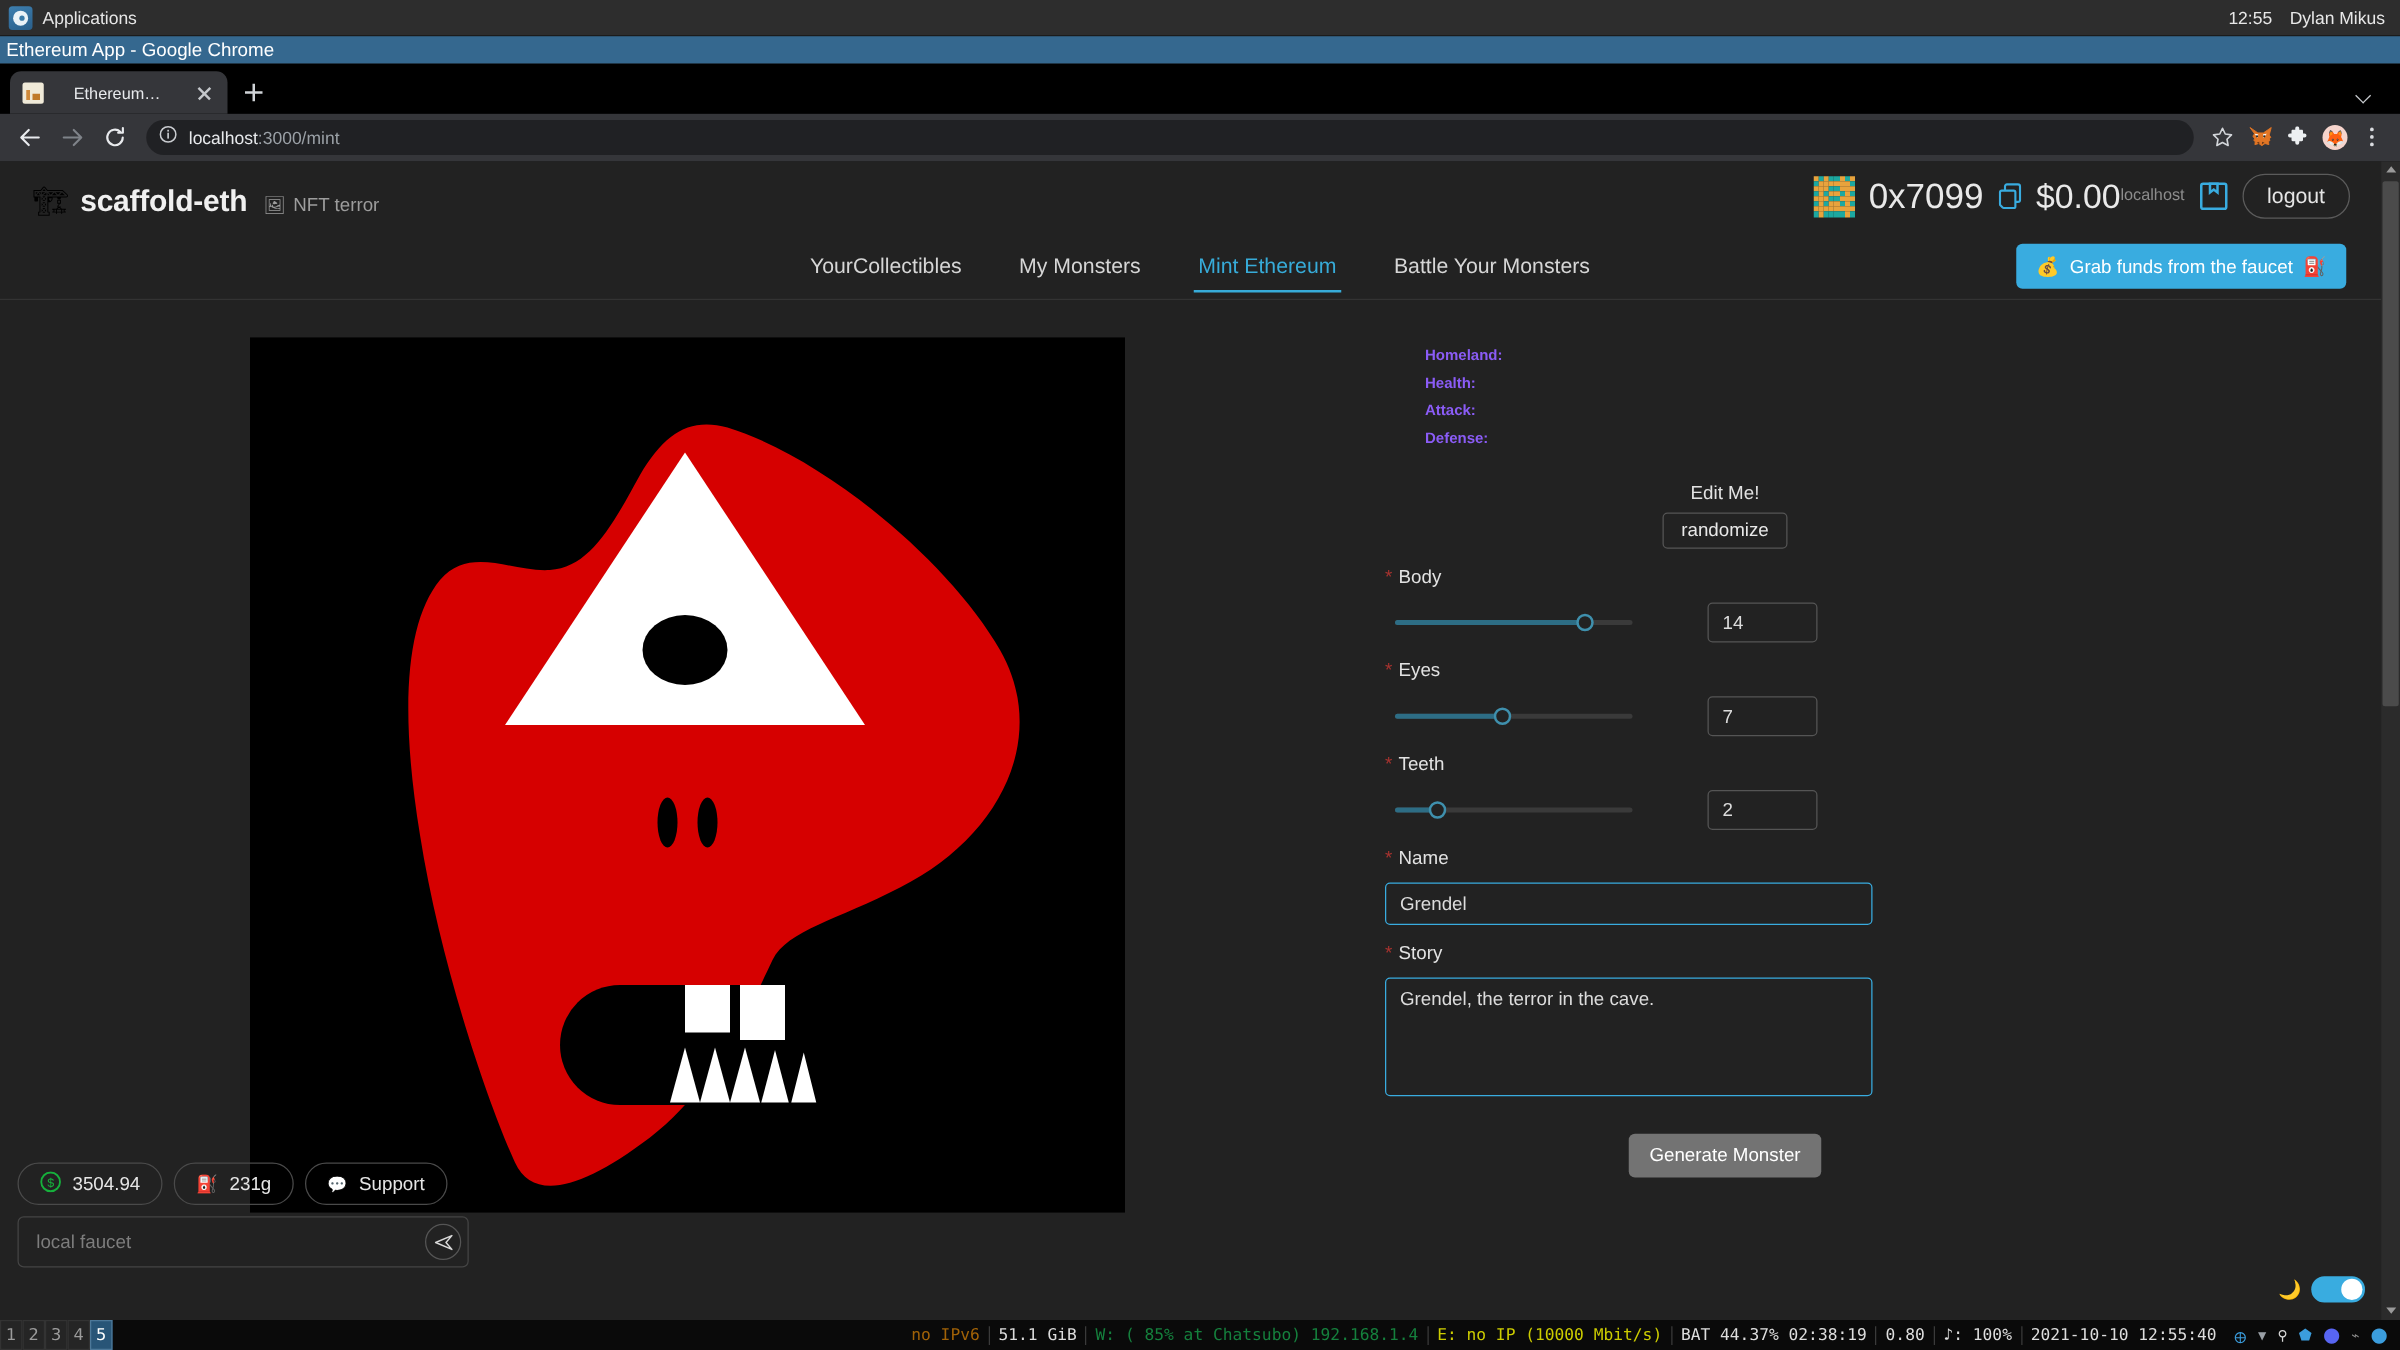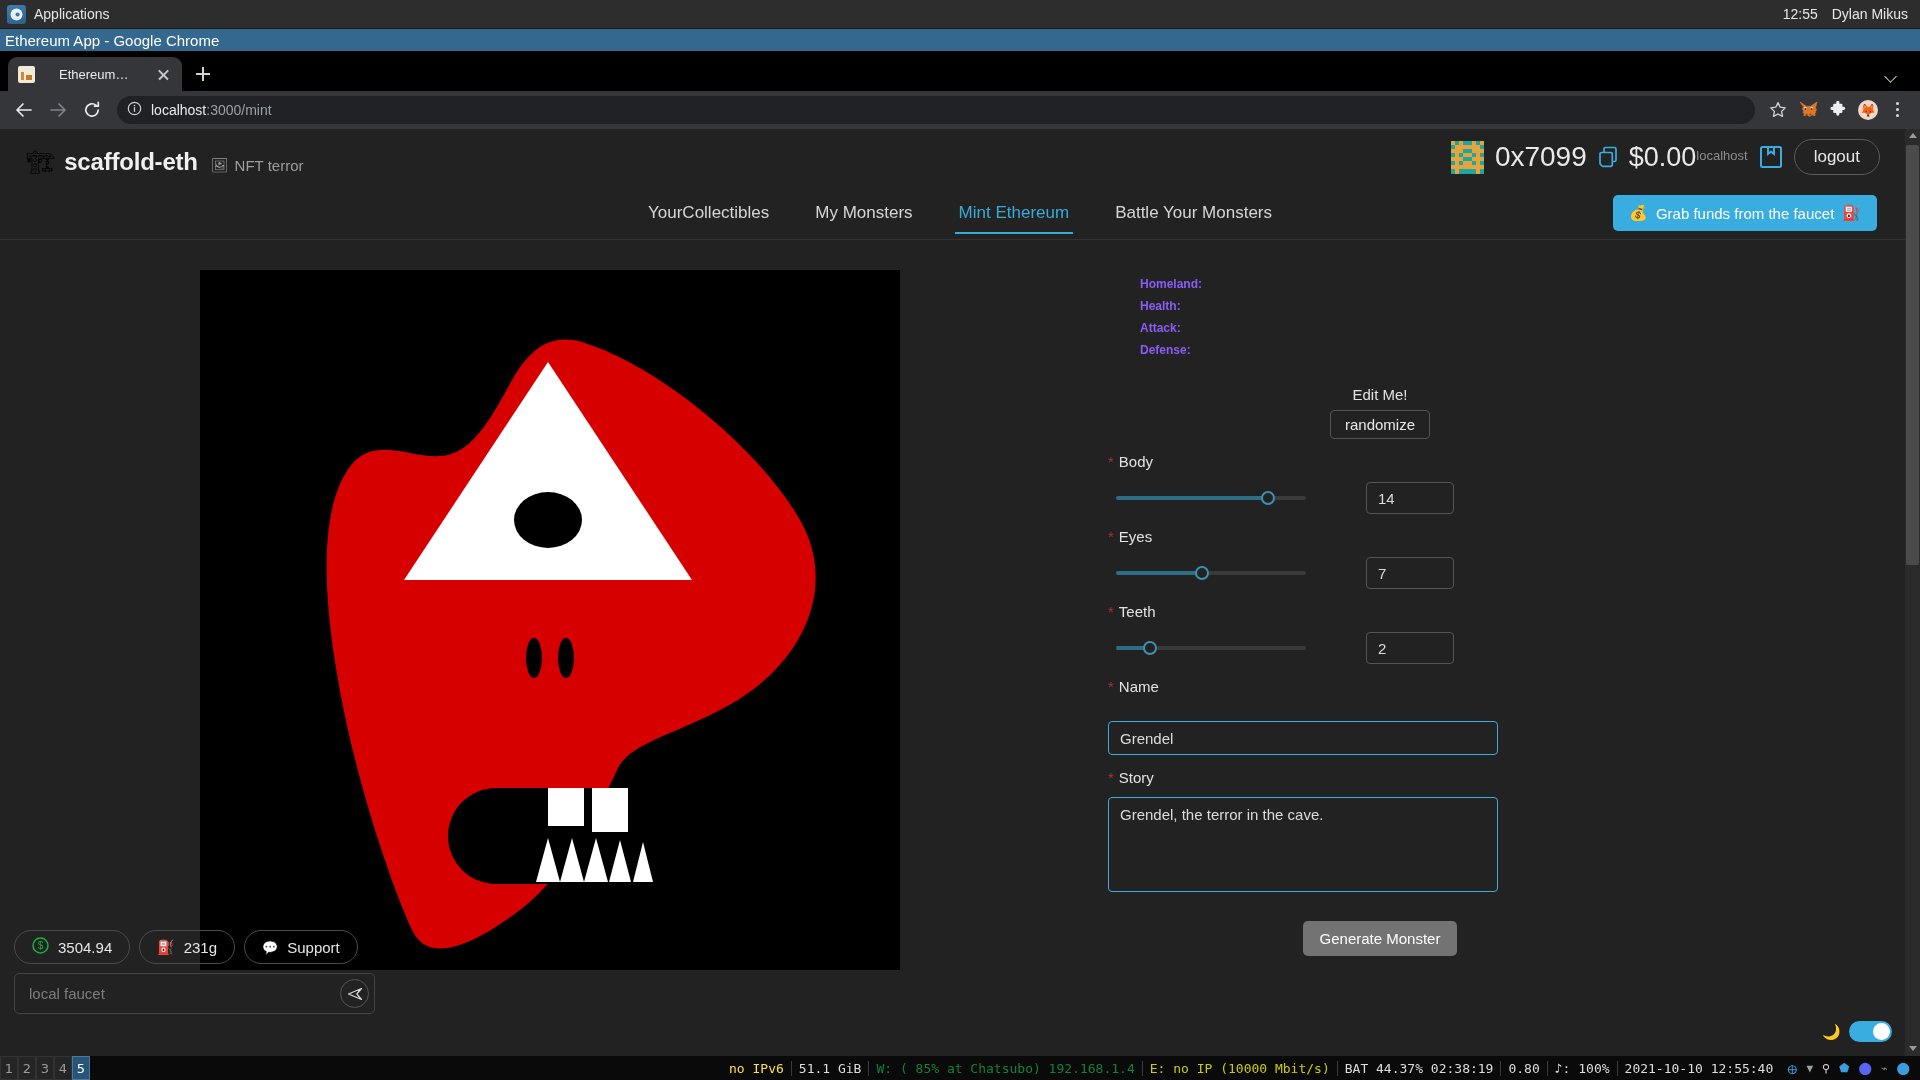--- a/index.html
+++ b/index.html
@@ -219,21 +219,21 @@
     position: absolute; top: -5px; width: 14px; height: 14px; border-radius: 50%;
     background: #222; border: 2px solid #3f90ad; margin-left: -7px;
   }
   .num-input {
     width: 88px; height: 32px; background: transparent; border: 1px solid #555;
     border-radius: 4px; color: #dcdcdc; font-size: 15px; padding: 0 11px;
     margin-left: 60px; font-family: "Liberation Sans", sans-serif;
   }
   .text-input {
     width: 390px; height: 34px; background: transparent; border: 1px solid #39ace0;
-    border-radius: 4px; color: #dcdcdc; font-size: 15px; padding: 0 11px; margin-top: 26px;
+    border-radius: 4px; color: #dcdcdc; font-size: 15px; padding: 0 11px; margin-top: 11px;
     font-family: "Liberation Sans", sans-serif;
   }
   .story-input {
     width: 390px; height: 95px; background: transparent; border: 1px solid #39ace0;
     border-radius: 4px; color: #dcdcdc; font-size: 15px; padding: 8px 11px; margin-top: 11px;
     resize: none; font-family: "Liberation Sans", sans-serif;
     overflow: hidden;
   }
   .generate-wrap { display: flex; justify-content: center; margin-top: 25px; padding-left: 60px;}
   .generate-btn {
@@ -676,21 +676,21 @@
 
 <div class="statusbar">
   <div class="ws-list">
     <div class="ws">1</div>
     <div class="ws">2</div>
     <div class="ws">3</div>
     <div class="ws">4</div>
     <div class="ws active">5</div>
   </div>
   <div class="status-right">
-    <span class="st-seg" style="color:#fde047">no IPv6</span>
+    <span class="st-seg" style="color:#a16207">no IPv6</span>
     <span class="st-seg">51.1 GiB</span>
     <span class="st-seg" style="color:#15803d">W: ( 85% at Chatsubo) 192.168.1.4</span>
     <span class="st-seg" style="color:#cccc00">E: no IP (10000 Mbit/s)</span>
     <span class="st-seg">BAT 44.37% 02:38:19</span>
     <span class="st-seg">0.80</span>
     <span class="st-seg">♪: 100%</span>
     <span class="st-seg">2021-10-10 12:55:40</span>
     <span class="tray">
       <span style="color:#3b9ddd;font-size:12px">🜨</span>
       <span style="color:#9aa0a6;font-size:11px">▼</span>

